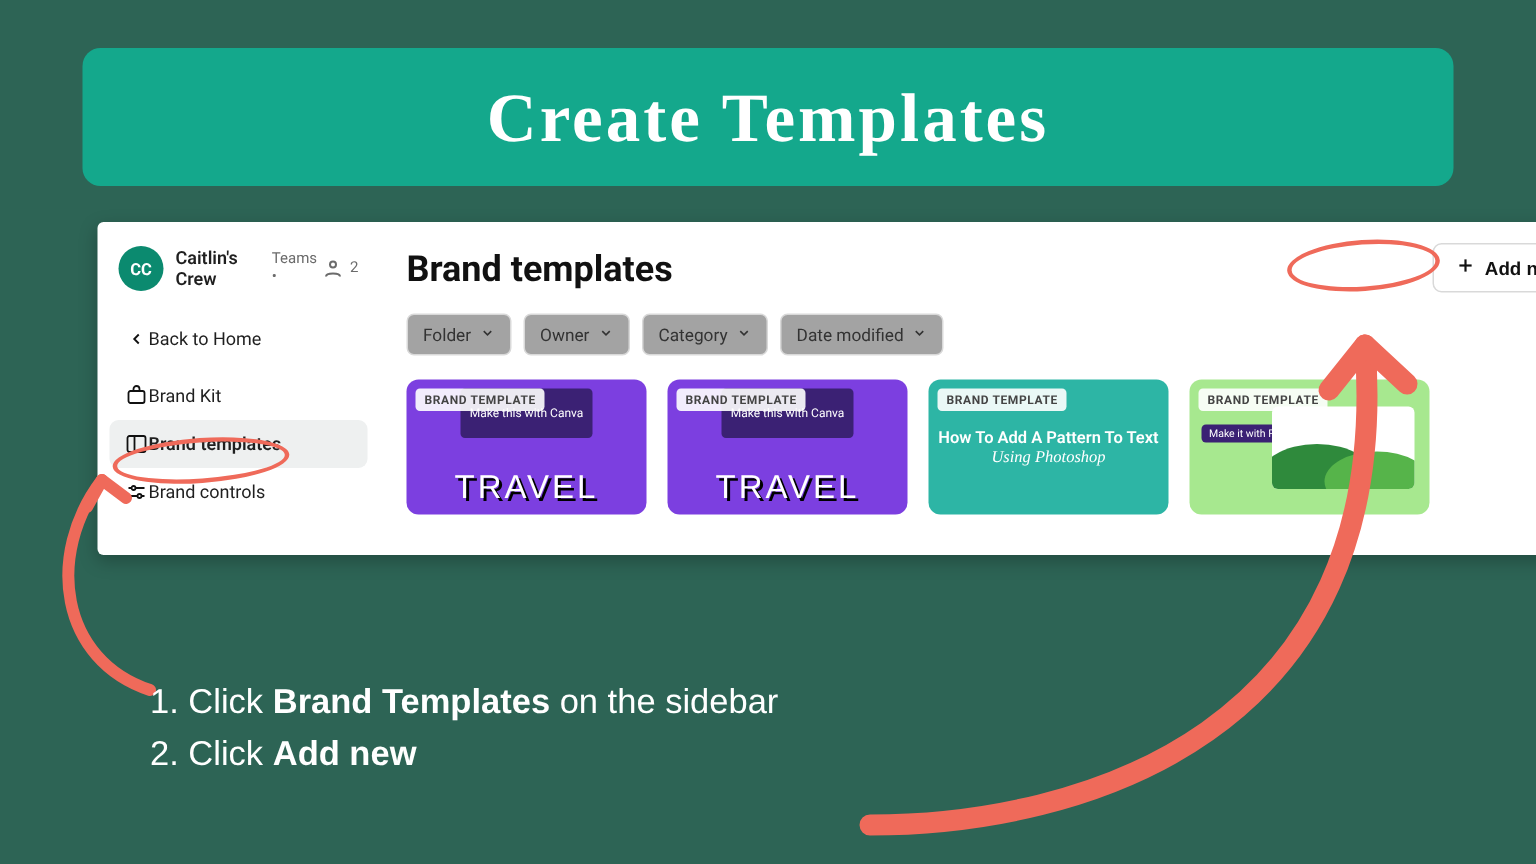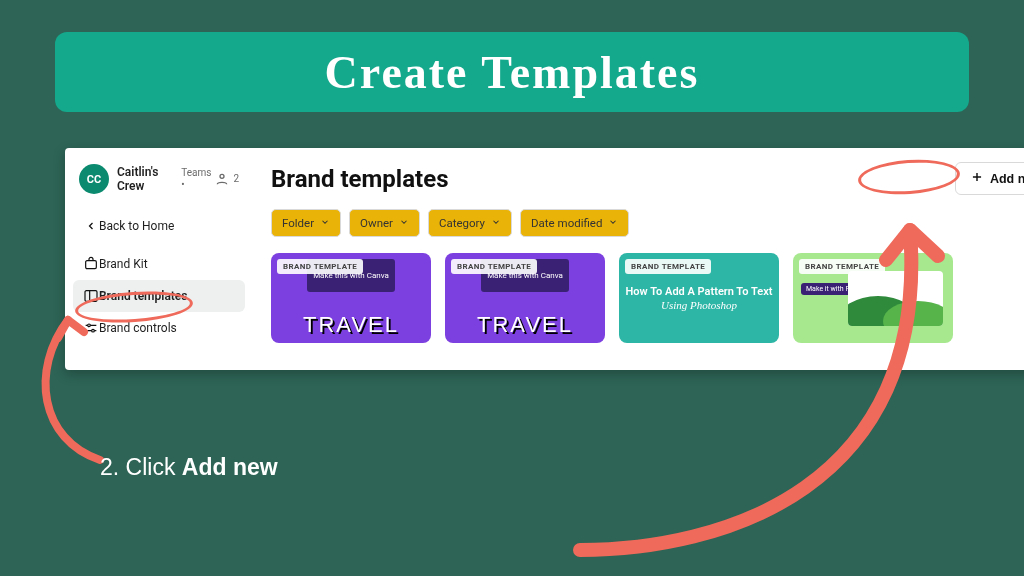--- a/index.html
+++ b/index.html
@@ -1,20 +1,20 @@
 <!DOCTYPE html>
 <html><head>
 <meta charset="utf-8">
 <style>
   * { box-sizing: border-box; margin: 0; padding: 0; }
   html, body { width: 1024px; height: 576px; overflow: hidden; font-family: -apple-system, BlinkMacSystemFont, "Segoe UI", Roboto, sans-serif; }
   body { background: #2d6455; position: relative; }
 
   .title-banner {
-    position: absolute; left: 55px; top: 32px; width: 914px; height: 80px;
+    position: absolute; left: 55px; top: 32px; width: 914px; height: 92px;
     background: #14a88c; border-radius: 12px;
     display: flex; align-items: center; justify-content: center;
     color: #fff; font-size: 46px; font-weight: 700;
     font-family: "Comic Sans MS", "Marker Felt", cursive;
     letter-spacing: 2px;
   }
 
   .app-panel {
     position: absolute; left: 65px; top: 148px; width: 1010px; height: 222px;
     background: #fff; border-radius: 4px; overflow: hidden;
@@ -52,21 +52,21 @@
   .main-title { font-size: 24px; font-weight: 700; color: #111; }
   .add-btn {
     display: flex; align-items: center; gap: 6px;
     border: 1px solid #d9d9d9; background: #fff; border-radius: 6px;
     padding: 7px 14px; font-size: 12.5px; font-weight: 600; color: #111;
     cursor: pointer;
   }
   .filters { display: flex; gap: 8px; margin-top: 14px; }
   .filter {
     display: flex; align-items: center; gap: 6px;
-    border: 1px solid #d9d9d9; background: #eab308; border-radius: 5px;
+    border: 1px solid #d9d9d9; background: #a3a3a3; border-radius: 5px;
     padding: 6px 10px; font-size: 11.5px; color: #333; cursor: pointer;
   }
   .chev-down { display:inline-block; }
 
   .cards { display: flex; gap: 14px; margin-top: 16px; }
   .card {
     width: 160px; height: 90px; border-radius: 8px; position: relative;
     overflow: hidden; flex-shrink: 0; color: #fff;
   }
   .card .tag {
@@ -253,17 +253,20 @@
   <path d="M48 20 L38 38 M48 20 L64 32" fill="none" stroke="#ef6a5a" stroke-width="8" stroke-linecap="round"></path>
 </svg>
 
 <svg class="arrow" style="left:540px; top:190px;" width="440" height="370" viewBox="0 0 440 370">
   <path d="M40 360 C 180 360, 390 300, 370 40" fill="none" stroke="#ef6a5a" stroke-width="14" stroke-linecap="round"></path>
   <path d="M370 40 L346 70 M370 40 L398 66" fill="none" stroke="#ef6a5a" stroke-width="14" stroke-linecap="round"></path>
 </svg>
 
 <div class="instructions">
   <ol>
+    <li data-num="1">
+      <span>Click </span><b>Brand Templates</b><span> on the sidebar</span>
+    </li>
     <li data-num="2">
       <span>Click </span><b>Add new</b>
     </li>
   </ol>
 </div>
 
 </body></html>

